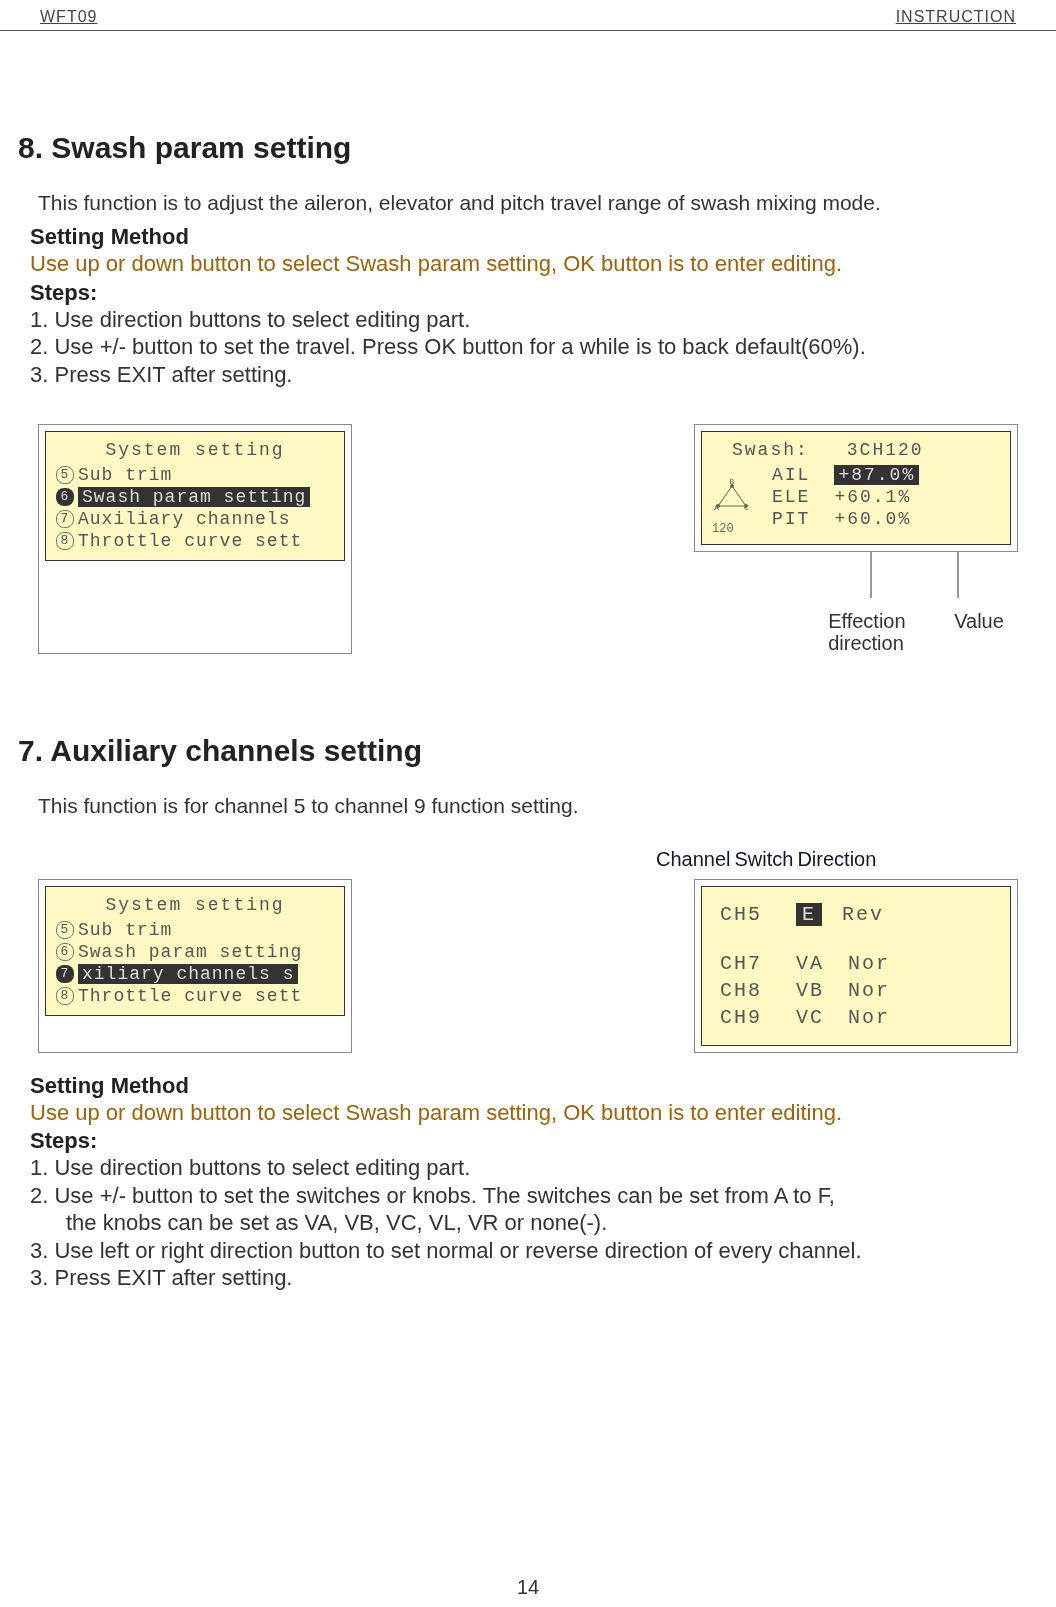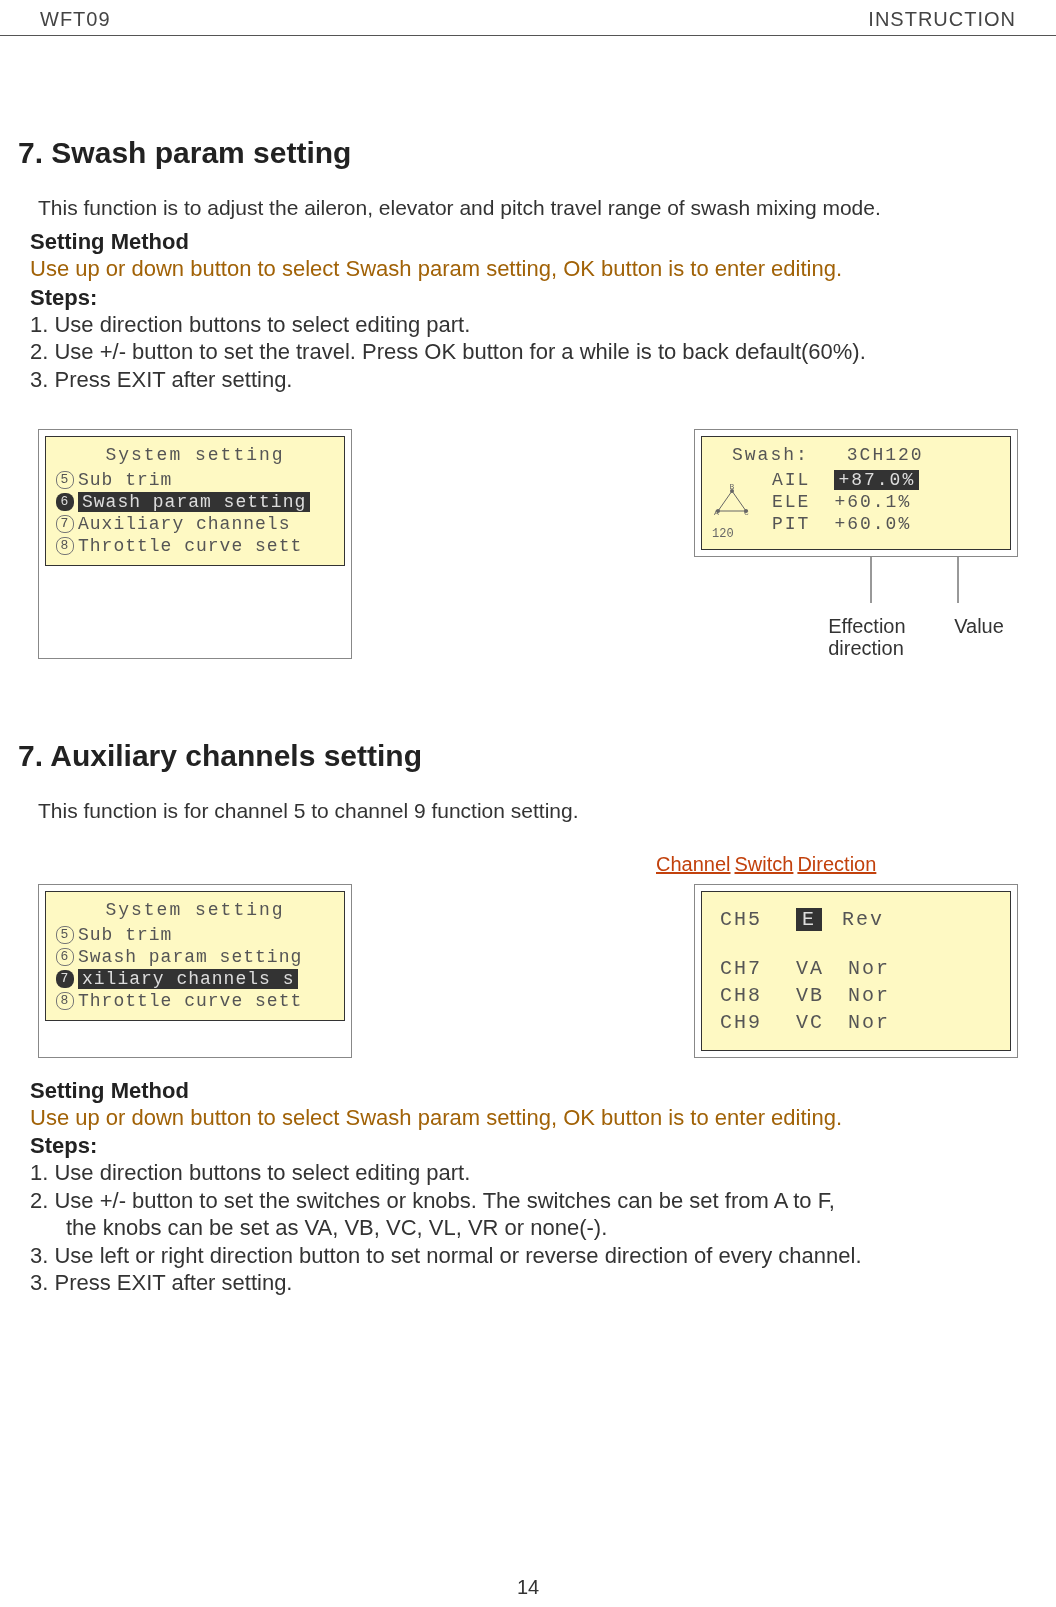--- a/index.html
+++ b/index.html
@@ -14,23 +14,24 @@
       background: #fff;
       color: #222;
       position: relative;
       min-height: 1607px;
     }
     .header {
       display: flex;
       justify-content: space-between;
       border-bottom: 1px solid #555;
       padding: 8px 40px 4px 40px;
-      font-size: 20px;
+      font-size: 16px;
       letter-spacing: 1px;
       color: #444;
+      text-decoration: underline;
     }
     .content {
       padding: 100px 18px 0 18px;
     }
     h2 {
       font-size: 30px;
       font-weight: bold;
       margin-bottom: 24px;
       color: #222;
     }
@@ -195,24 +196,23 @@
       color: #333;
       margin-top: 8px;
     }
     .section2 {
       margin-top: 80px;
     }
     .aux-labels {
       display: flex;
       gap: 2px;
       font-size: 20px;
-      color: #c2410c;
+      color: #0f172a;
       margin-left: 638px;
       margin-top: 28px;
-      text-decoration: underline;
     }
     .aux-screen .lcd-inner {
       min-width: 310px;
       padding: 14px 18px;
     }
     .aux-row {
       font-family: "Courier New", monospace;
       font-size: 20px;
       color: #555;
       letter-spacing: 2px;
@@ -242,21 +242,21 @@
 </head>
 <body>
 
 <div class="header">
   <span>WFT09</span>
   <span>INSTRUCTION</span>
 </div>
 
 <div class="content">
 
-  <h2>7. Swash param setting</h2>
+  <h2>8. Swash param setting</h2>
   <p class="intro">This function is to adjust the aileron, elevator and pitch travel range of swash mixing mode.</p>
   <p class="method-title">Setting Method</p>
   <p class="method-text">Use up or down button to select Swash param setting, OK button is to enter editing.</p>
   <p class="steps-title">Steps:</p>
   <p class="step">1. Use direction buttons to select editing part.</p>
   <p class="step">2. Use +/- button to set the travel. Press OK button for a while is to back default(60%).</p>
   <p class="step">3. Press EXIT after setting.</p>
 
   <div class="screenshots-row">
 

